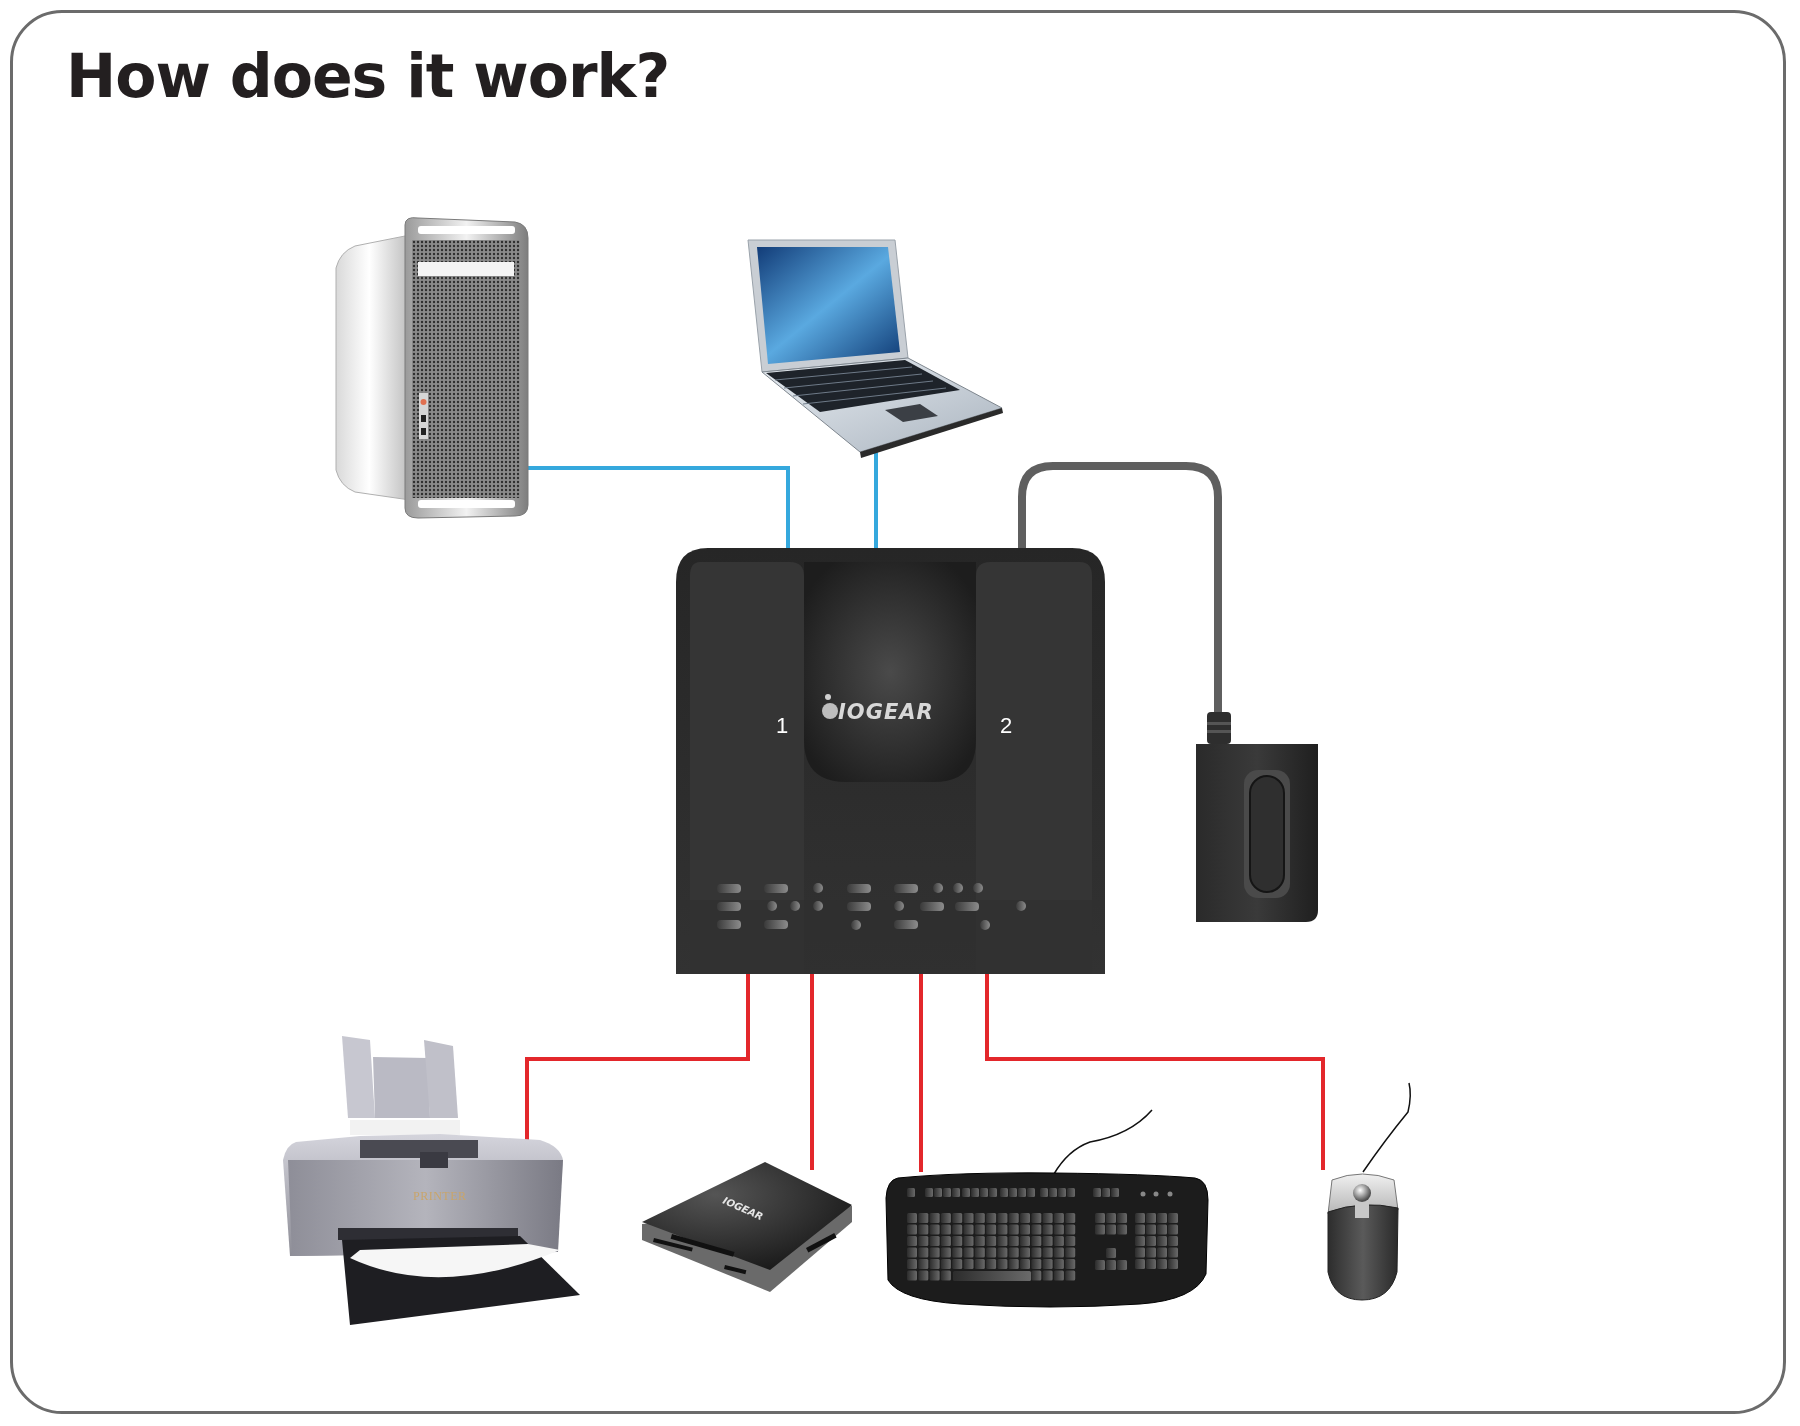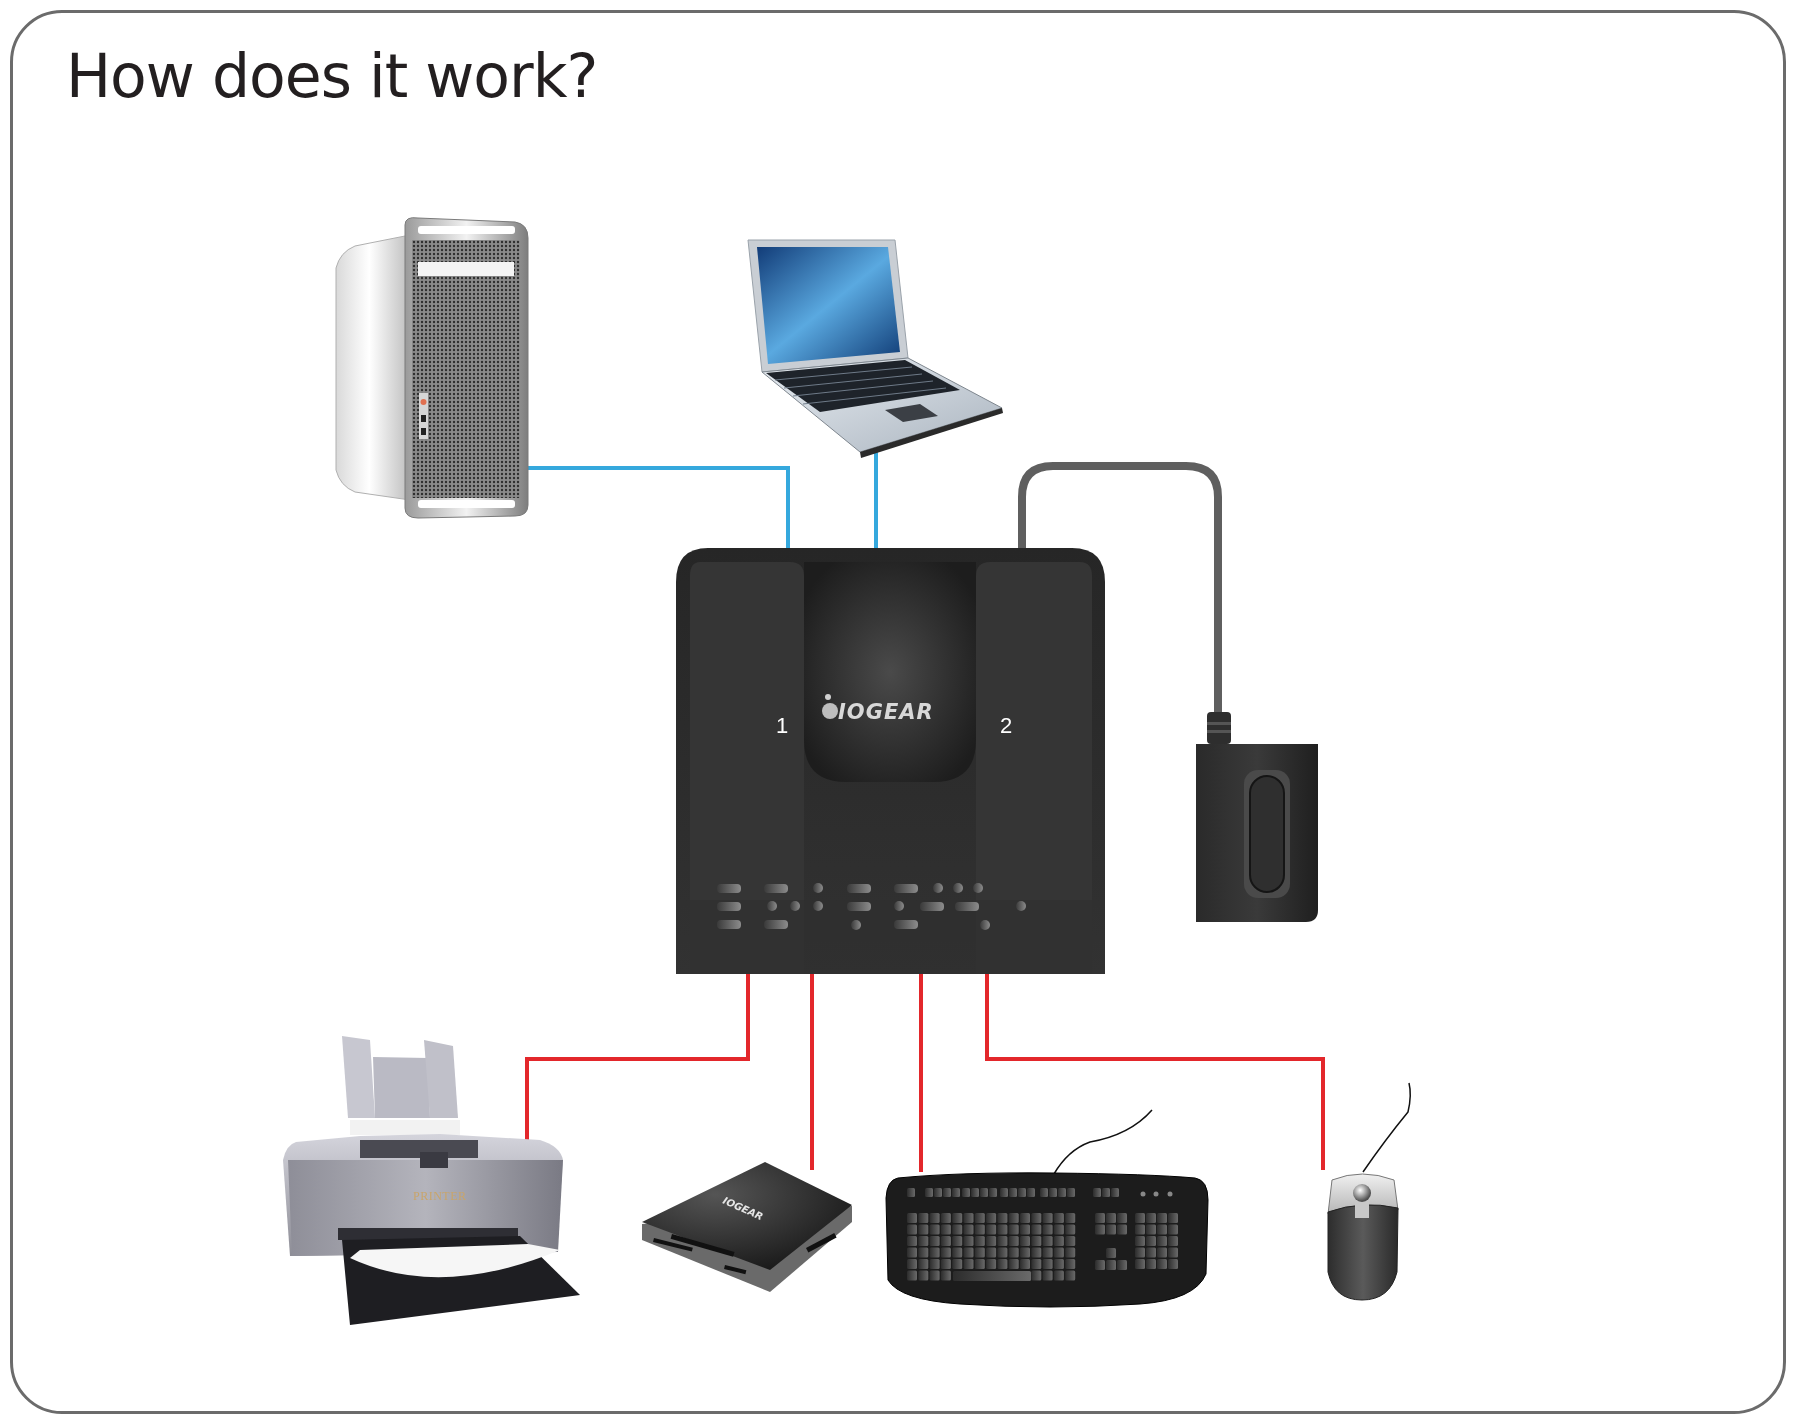--- a/index.html
+++ b/index.html
@@ -1,18 +1,18 @@
 <!DOCTYPE html>
 <html><head>
 <meta charset="utf-8">
 <style>
   html, body { margin: 0; padding: 0; background: #ffffff; }
   body { width: 1800px; height: 1426px; position: relative; overflow: hidden; font-family: "Liberation Sans", sans-serif; }
   .frame { position: absolute; left: 10px; top: 10px; width: 1776px; height: 1404px; border: 3px solid #6b6b6b; border-radius: 52px; box-sizing: border-box; }
-  .title { position: absolute; left: 66px; top: 46px; margin: 0; font-family: "DejaVu Sans", sans-serif; font-weight: normal; font-size: 60px; color: #231f20; letter-spacing: -1px; line-height: 1; }
+  .title { position: absolute; left: 66px; top: 46px; margin: 0; font-family: "DejaVu Sans", sans-serif; font-weight: bold; font-size: 60px; color: #231f20; letter-spacing: -1px; line-height: 1; }
   svg.diagram { position: absolute; left: 0; top: 0; }
   .port-label { font-family: "Liberation Sans", sans-serif; font-size: 22px; fill: #ffffff; }
   .brand { font-family: "DejaVu Sans", sans-serif; font-weight: bold; font-style: italic; fill: #d8d8d8; letter-spacing: 1px; }
   .brand-small { font-family: "DejaVu Sans", sans-serif; font-weight: bold; font-style: italic; fill: #e6e6e6; }
   .printer-label { font-family: "Liberation Serif", serif; font-size: 12px; fill: #c9a56a; letter-spacing: 0.5px; }
 </style>
 </head>
 <body>
 
 <div class="frame"></div>

